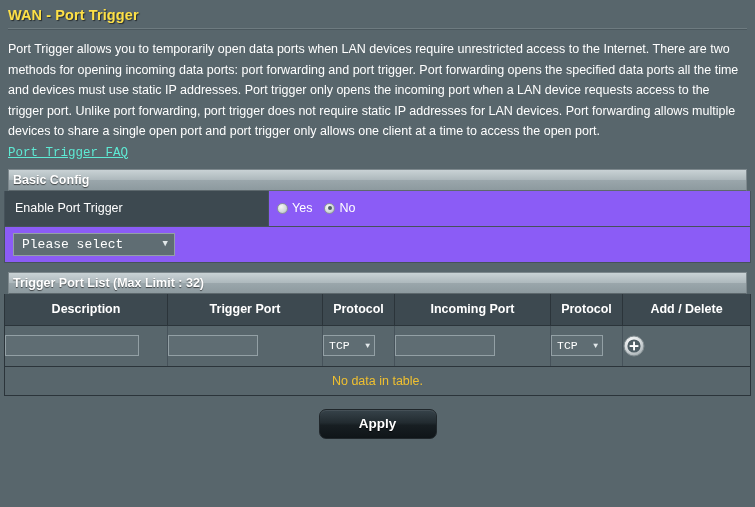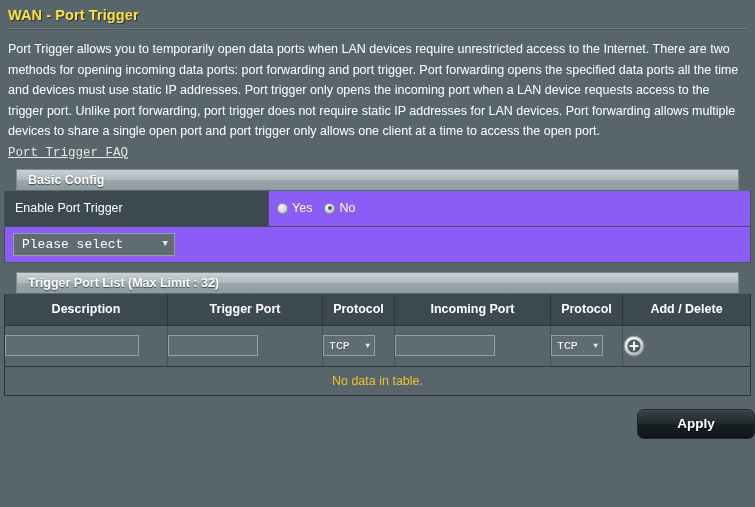--- a/index.html
+++ b/index.html
@@ -52,36 +52,36 @@
     line-height: 20.5px;
     color: #ffffff;
     text-align: left;
     margin: 0;
   }
   .faq-link {
     display: inline-block;
     margin-top: 2px;
     font-family: "Liberation Mono", "DejaVu Sans Mono", monospace;
     font-size: 12.5px;
-    color: #e5e5e5;
+    color: #5eead4;
     text-decoration: underline;
     cursor: pointer;
   }
 
   
   .section-head {
-    margin: 0 16px;
+    margin: 0 8px;
     height: 22px;
     background: linear-gradient(to bottom, #c9d2d5 0%, #aeb9bd 48%, #9aa6ab 52%, #8d9a9f 100%);
     border: 1px solid #7d888d;
     border-bottom: 1px solid #5d686d;
     box-sizing: border-box;
     display: flex;
     align-items: center;
-    padding-left: 11px;
+    padding-left: 4px;
   }
   .section-head-label {
     font-size: 12.5px;
     font-weight: bold;
     color: #ffffff;
     text-shadow: 0 1px 1px rgba(0,0,0,0.6);
   }
 
   
   .cfg-table {
@@ -260,21 +260,21 @@
   .no-data-text {
     font-family: Liberation Sans, sans-serif;
     font-size: 12.5px;
     color: #f0c030;
   }
 
   
   .apply-wrap {
     margin-top: 13px;
     display: flex;
-    justify-content: flex-end;
+    justify-content: center;
   }
   .apply-btn {
     width: 118px;
     height: 30px;
     border-radius: 7px;
     border: 1px solid #20272b;
     background: linear-gradient(to bottom, #37434a 0%, #222b30 45%, #171e22 55%, #0f1518 100%);
     color: #ffffff;
     font-size: 13.5px;
     font-weight: bold;

